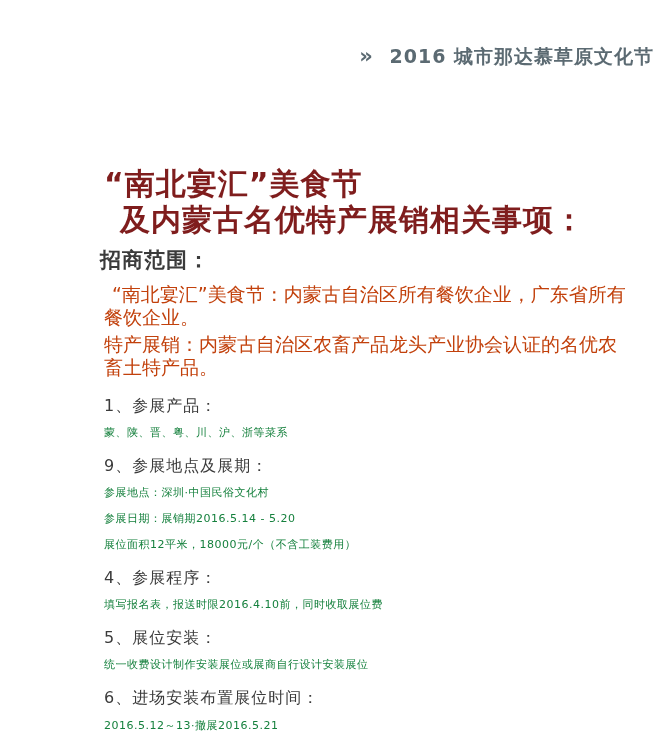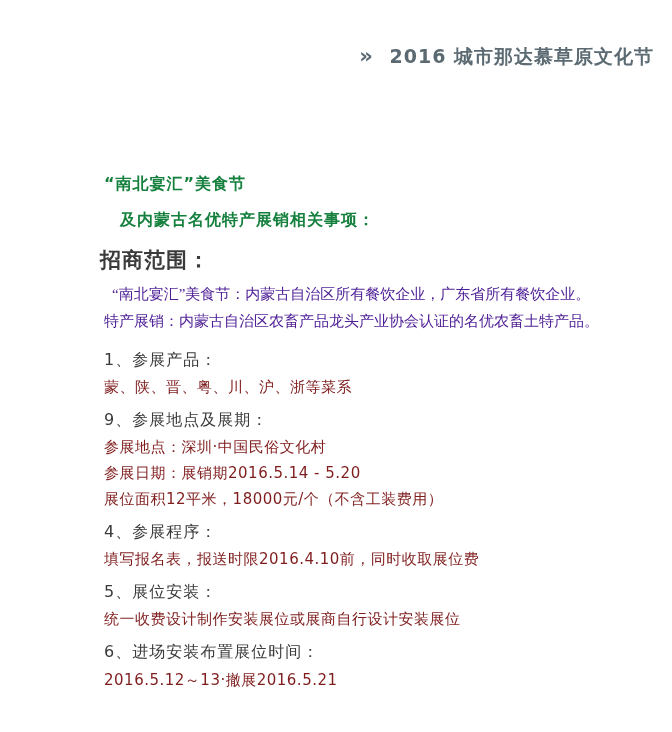--- a/index.html
+++ b/index.html
@@ -26,22 +26,22 @@
     font-size: 21px;
     margin-right: 4px;
   }
   .content {
     position: absolute;
     top: 148px;
     left: 80px;
     right: 40px;
   }
   .doc-title {
-    color: #15803d;
-    font-size: 16px;
+    color: #7f1d1d;
+    font-size: 30px;
     font-weight: bold;
     line-height: 32px;
     letter-spacing: 1px;
   }
   .doc-title .line2 { padding-left: 16px; }
   .venue-heading {
     margin-top: 26px;
     color: #3b3b3b;
     font-size: 16px;
     font-weight: bold;
@@ -49,38 +49,37 @@
   }
   .scope-heading {
     margin-top: 10px;
     color: #3b3b3b;
     font-size: 21px;
     font-weight: bold;
     letter-spacing: 1px;
   }
   .scope-body {
     margin-top: 9px;
-    color: #4c1d95;
-    font-size: 15px;
+    color: #c2410c;
+    font-size: 19px;
     line-height: 23px;
-    font-family: Liberation Serif, serif;
   }
   .scope-body .indent { text-indent: 8px; }
   .items { margin-top: 16px; }
   .item-heading {
     color: #3b3b3b;
     font-size: 16px;
     line-height: 22px;
     margin-top: 11px;
     margin-bottom: 5px;
     letter-spacing: 1px;
   }
   .item-line {
-    color: #7f1d1d;
-    font-size: 15px;
+    color: #15803d;
+    font-size: 11px;
     line-height: 22px;
     letter-spacing: 0.5px;
   }
   .bottom-divider {
     position: absolute;
     left: 75px;
     right: 0;
     bottom: 1px;
     height: 1px;
     background: #d9d9d9;

